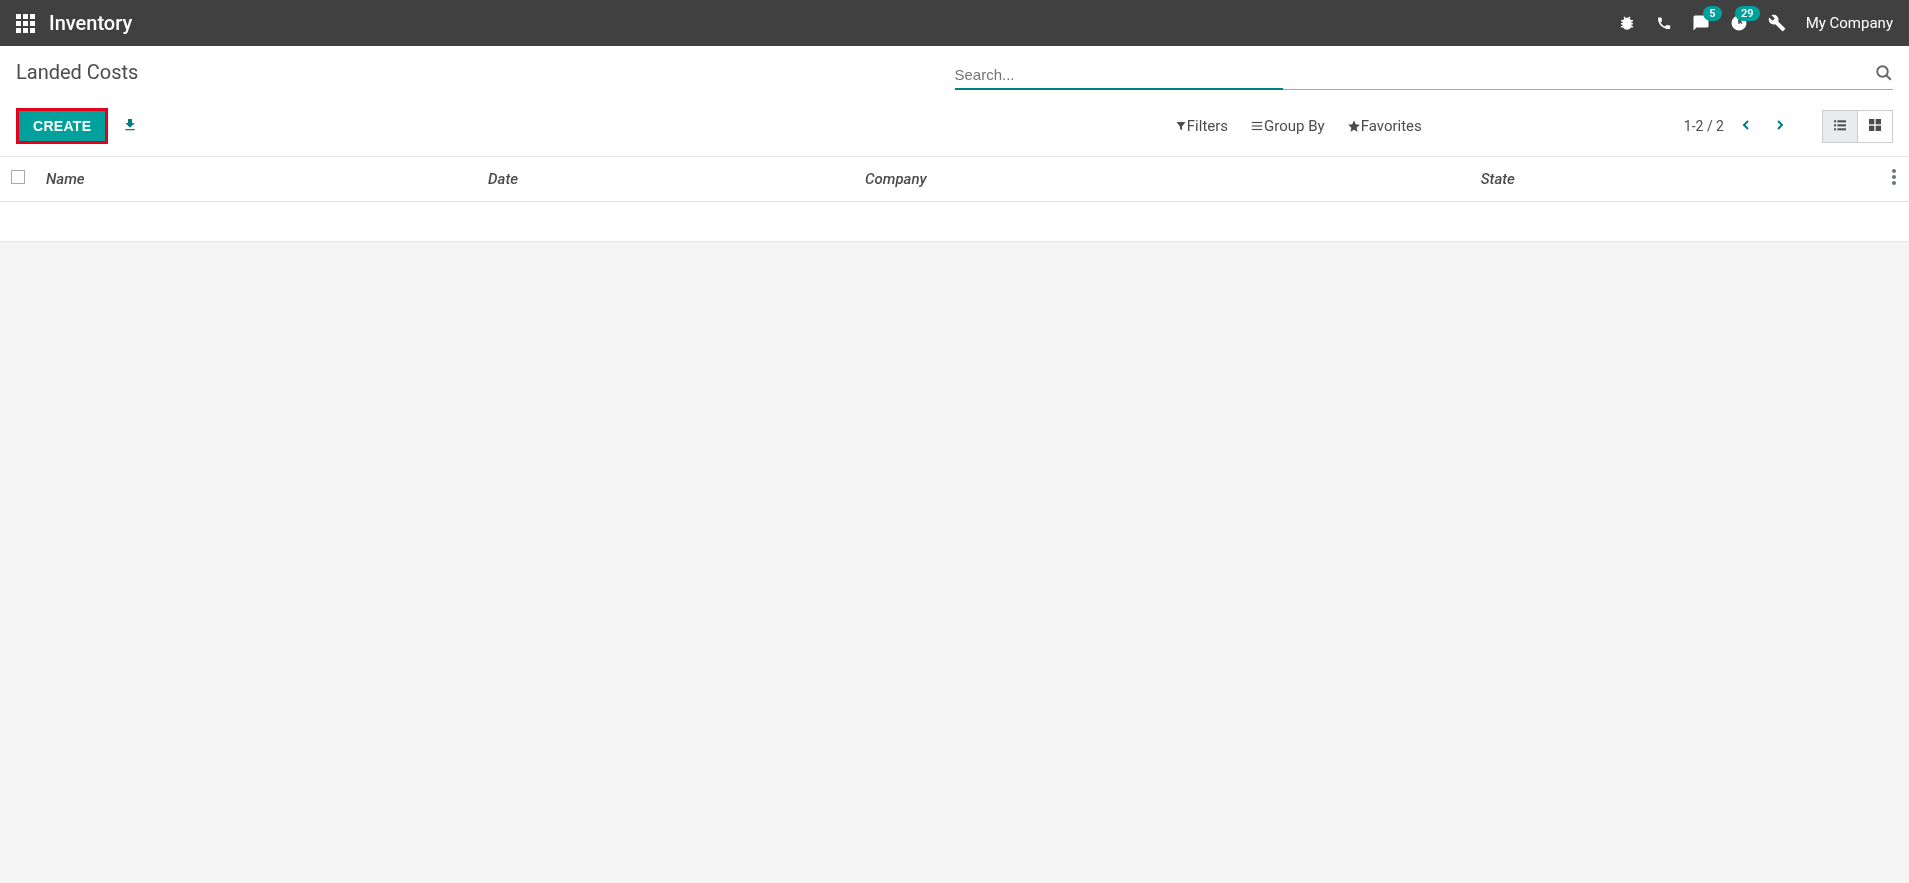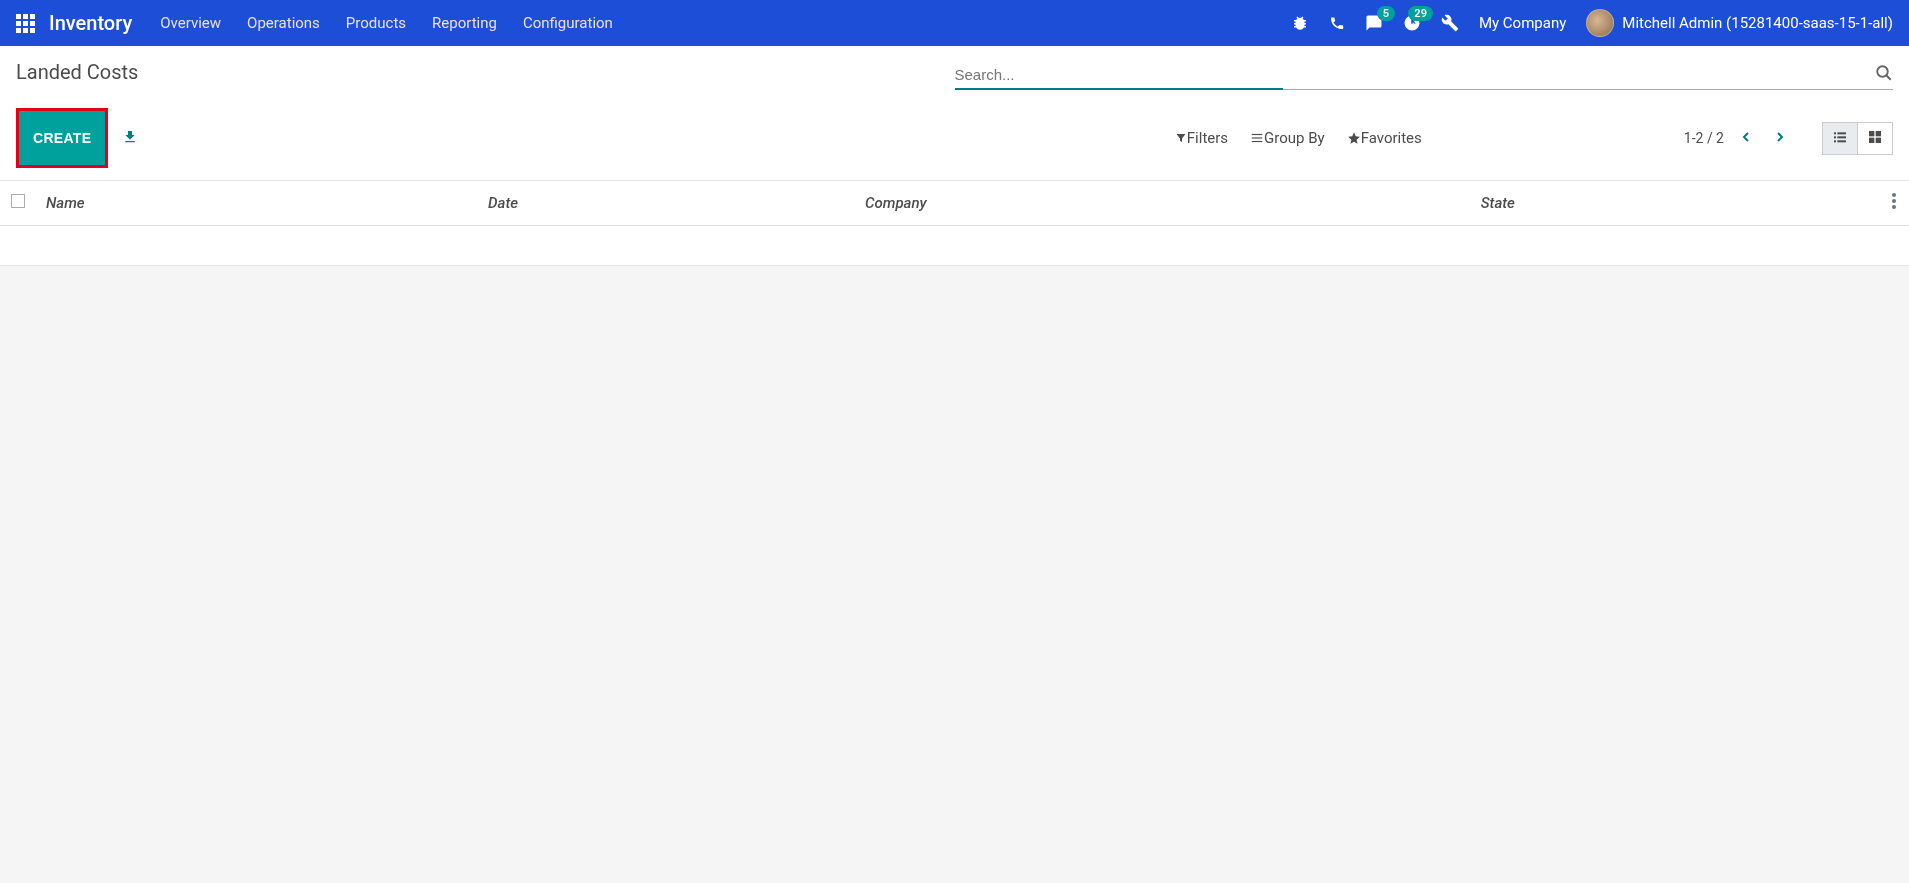--- a/index.html
+++ b/index.html
@@ -1,19 +1,19 @@
 <!DOCTYPE html>
 <html><head>
 <meta charset="utf-8">
 <style>
 * { box-sizing: border-box; margin: 0; padding: 0; }
 body { font-family: -apple-system, BlinkMacSystemFont, "Segoe UI", Roboto, sans-serif; background: #f5f5f5; color: #4c4c4c; font-size: 14px; }
 
 
-.topnav { background: #1d4ed8; color: #fff; height: 46px; display: flex; align-items: center; padding: 0 16px; }
+.topnav { background: #404040; color: #fff; height: 46px; display: flex; align-items: center; padding: 0 16px; }
 .apps-icon { display: grid; grid-template-columns: repeat(3, 5px); grid-template-rows: repeat(3, 5px); gap: 2px; cursor: pointer; }
 .apps-icon span { background:#fff; }
 .brand { font-size: 20px; font-weight: 500; margin-left: 14px; margin-right: 28px; color:#fff; }
 .nav-links { display:flex; gap: 26px; }
 .nav-links a { color: #e9e0e6; text-decoration: none; font-size: 15px; cursor:pointer; }
 .topnav-right { margin-left:auto; display:flex; align-items:center; gap: 20px; }
 .icon-btn { color:#fff; cursor:pointer; position:relative; display:flex; align-items:center; }
 .badge { position:absolute; top:-8px; right:-12px; background:#00a09d; color:#fff; font-size:11px; border-radius:10px; padding:1px 6px; font-weight:600; }
 .company-name { color:#fff; font-size:15px; }
 .user-block { display:flex; align-items:center; gap:8px; color:#fff; font-size:15px; cursor:pointer; }
@@ -23,21 +23,21 @@
 .control-panel { background:#fff; padding: 14px 16px 12px 16px; border-bottom:1px solid #e2e2e2; }
 .cp-row1 { display:flex; align-items:flex-start;gap:16px; }
 .page-title { font-size:20px; color:#4c4c4c; }
 .search-wrap { margin-left:auto; width: 50%; display:flex; align-items:center; border-bottom:1px solid #aaa; position:relative; }
 .search-wrap input { flex:1; border:none; outline:none; font-size:15px; padding:6px 0; background:transparent; }
 .search-wrap .underline-accent { position:absolute; bottom:-1px; left:0; width:35%; height:2px; background:#017e84; }
 .search-icon { color:#666; cursor:pointer; }
 
 .cp-row2 { display:flex; align-items:center; margin-top: 18px; }
 .create-wrap { border:3px solid #e2001a; display:inline-flex; }
-.btn-create { background:#00a09d; color:#fff; border:none; padding:19px 14px; font-size:14px; font-weight:600; letter-spacing:.3px; cursor:pointer; }
+.btn-create { background:#00a09d; color:#fff; border:none; padding:7px 14px; font-size:14px; font-weight:600; letter-spacing:.3px; cursor:pointer; }
 .dl-icon { color:#017e84; margin-left:14px; cursor:pointer; }
 
 .filters-bar { margin-left:auto; display:flex; align-items:center; gap: 22px; }
 .filter-item { display:flex; align-items:center; color:#4c4c4c; cursor:pointer; font-size:15px; }
 .pager-block { margin-left: 240px; display:flex; align-items:center; gap:10px; }
 .pager-text { color:#4c4c4c; font-size:14px; }
 .pager-btn { color:#017e84; cursor:pointer; padding:4px; }
 .view-switch { display:flex; margin-left:20px; }
 .view-btn { border:1px solid #ccc; padding:6px 9px; cursor:pointer; background:#fff; color:#4c4c4c; }
 .view-btn.active { background:#e9ecef; }
@@ -69,27 +69,20 @@
       <span></span>
       <span></span>
       <span></span>
       <span></span>
       <span></span>
       <span></span>
       <span></span>
       <span></span>
   </div>
   <div class="brand">Inventory</div>
-  <div class="nav-links">
-    <a>Overview</a>
-    <a>Operations</a>
-    <a>Products</a>
-    <a>Reporting</a>
-    <a>Configuration</a>
-  </div>
   <div class="topnav-right">
     <div class="icon-btn">
       <svg width="18" height="18" viewBox="0 0 24 24" fill="currentColor">
           <path d="M20 8h-2.81a6 6 0 0 0-1.82-1.96l1.34-1.34-1.41-1.41-1.79 1.79A5.9 5.9 0 0 0 12 5c-.52 0-1.02.07-1.5.2L8.71 3.41 7.29 4.83l1.34 1.34A6 6 0 0 0 6.81 8H4v2h2.09c-.05.33-.09.66-.09 1v1H4v2h2v1c0 .34.04.67.09 1H4v2h2.81A6 6 0 0 0 12 21a6 6 0 0 0 5.19-3H20v-2h-2.09c.05-.33.09-.66.09-1v-1h2v-2h-2v-1c0-.34-.04-.67-.09-1H20V8z"></path>
         </svg>
     </div>
     <div class="icon-btn">
       <svg width="16" height="16" viewBox="0 0 24 24" fill="currentColor">
           <path d="M6.6 10.8c1.4 2.8 3.8 5.2 6.6 6.6l2.2-2.2c.3-.3.7-.4 1.1-.3 1.2.4 2.5.6 3.8.6.6 0 1 .4 1 1V20c0 .6-.4 1-1 1C10.1 21 3 13.9 3 4.7c0-.6.4-1 1-1h3.5c.6 0 1 .4 1 1 0 1.3.2 2.6.6 3.8.1.4 0 .8-.3 1.1L6.6 10.8z"></path>
         </svg>
@@ -105,24 +98,20 @@
           <path d="M12 2a10 10 0 1 0 10 10 10 10 0 0 0-10-10zm1 11h-2V6h2v7zm4-1-1.4 1.4L13 11V6h2v4.6L16.6 12z"></path>
         </svg>
       <span class="badge">29</span>
     </div>
     <div class="icon-btn">
       <svg width="18" height="18" viewBox="0 0 24 24" fill="currentColor">
           <path d="M22.7 19l-9.1-9.1c.9-2.3.4-5-1.5-6.9-2-2-5-2.4-7.4-1.3l4.3 4.3-3 3L1.6 4.7C.5 7.1.9 10.1 2.9 12.1c1.9 1.9 4.6 2.4 6.9 1.5l9.1 9.1c.4.4 1 .4 1.4 0l2.3-2.3c.5-.4.5-1 .1-1.4z"></path>
         </svg>
     </div>
     <div class="company-name">My Company</div>
-    <div class="user-block">
-      <div class="avatar"></div>
-      <span>Mitchell Admin (15281400-saas-15-1-all)</span>
-    </div>
   </div>
 </div>
 
 <div class="control-panel">
   <div class="cp-row1">
     <div class="page-title">Landed Costs</div>
     <div class="search-wrap">
       <input type="text" placeholder="Search..." style="">
       <span class="underline-accent"></span>
       <span class="search-icon">

